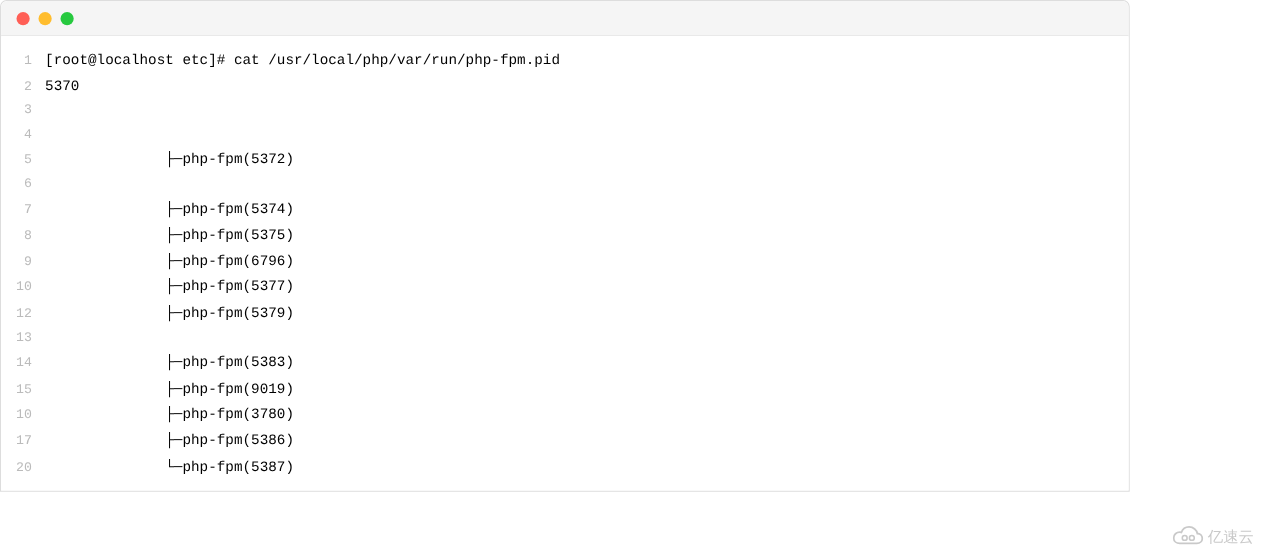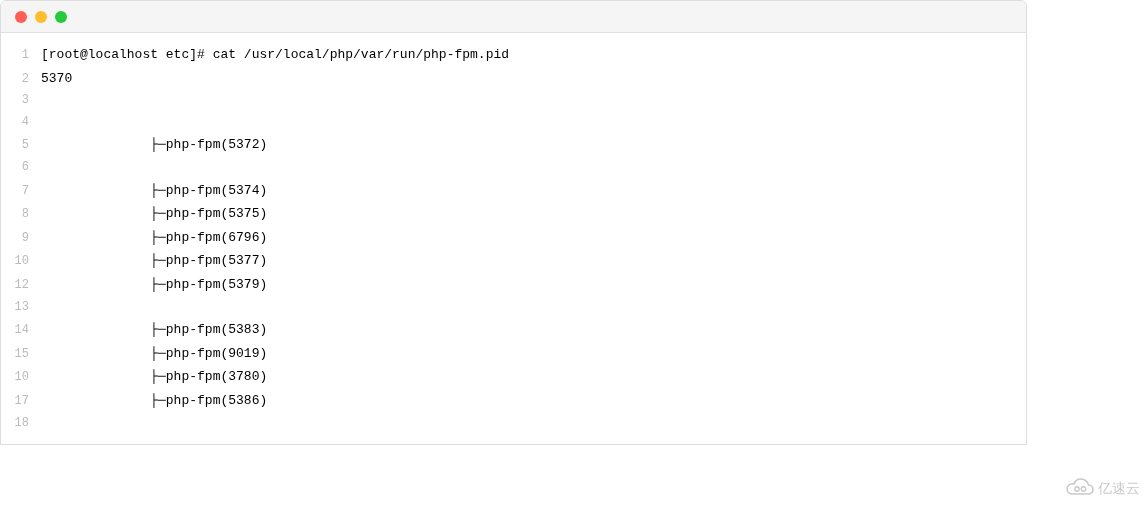--- a/index.html
+++ b/index.html
@@ -98,21 +98,21 @@
       <div class="line"><span class="gutter">7</span><span class="code">              ├─php-fpm(5374)</span></div>
       <div class="line"><span class="gutter">8</span><span class="code">              ├─php-fpm(5375)</span></div>
       <div class="line"><span class="gutter">9</span><span class="code">              ├─php-fpm(6796)</span></div>
       <div class="line"><span class="gutter">10</span><span class="code">              ├─php-fpm(5377)</span></div>
       <div class="line"><span class="gutter">12</span><span class="code">              ├─php-fpm(5379)</span></div>
       <div class="line"><span class="gutter">13</span></div>
       <div class="line"><span class="gutter">14</span><span class="code">              ├─php-fpm(5383)</span></div>
       <div class="line"><span class="gutter">15</span><span class="code">              ├─php-fpm(9019)</span></div>
       <div class="line"><span class="gutter">10</span><span class="code">              ├─php-fpm(3780)</span></div>
       <div class="line"><span class="gutter">17</span><span class="code">              ├─php-fpm(5386)</span></div>
-      <div class="line"><span class="gutter">18</span></div>
+      <div class="line"><span class="gutter">20</span><span class="code">              └─php-fpm(5387)</span></div>
     </div>
 </div>
 
 <div class="watermark">
   <svg width="28" height="20" viewBox="0 0 28 20" fill="none">
     <path d="M22 16 C25 16 27 14 27 11.5 C27 9 25 7 22.5 7 C22 4 19 1 15 1 C11.5 1 9 3 8 6 C7.5 5.8 7 5.7 6.5 5.7 C3.5 5.7 1 8 1 11 C1 14 3.5 16 6.5 16 Z" stroke="#c9c9c9" stroke-width="1.6" fill="none"></path>
     <circle cx="11" cy="11" r="2.2" stroke="#c9c9c9" stroke-width="1.4" fill="none"></circle>
     <circle cx="17.5" cy="11" r="2.2" stroke="#c9c9c9" stroke-width="1.4" fill="none"></circle>
   </svg>
   <span>亿速云</span>

